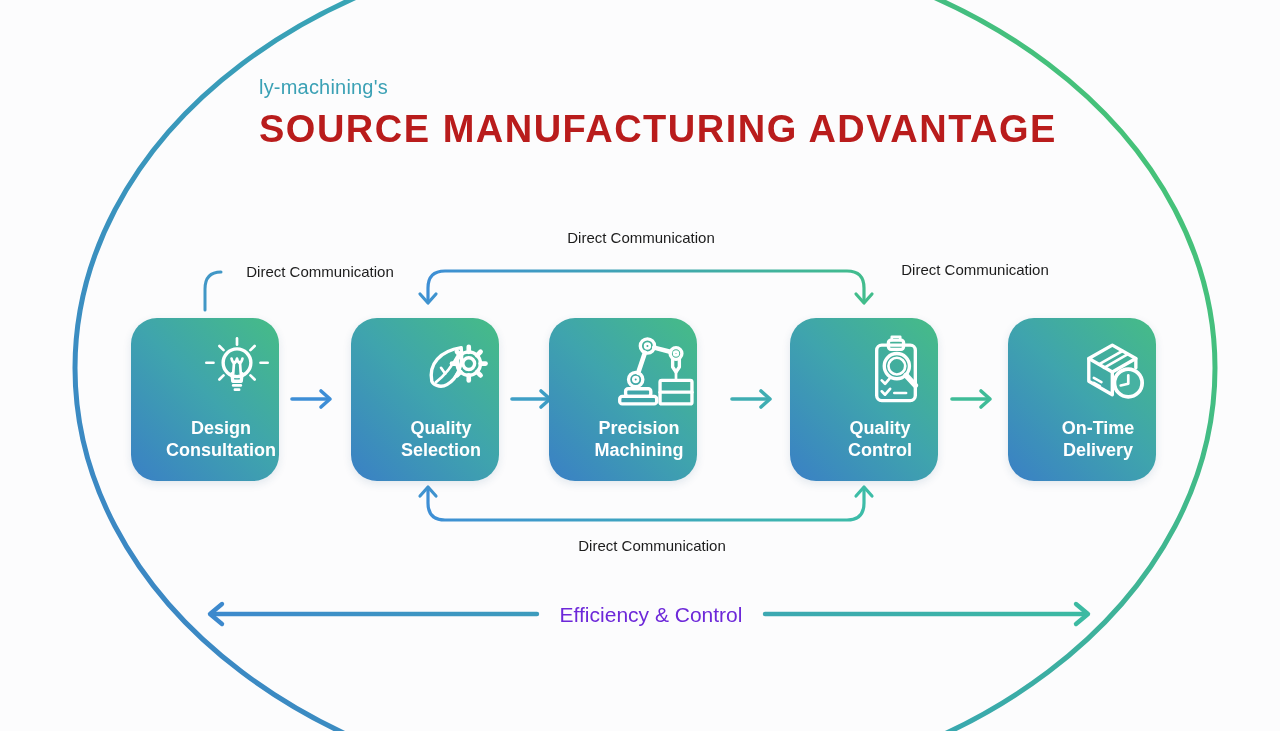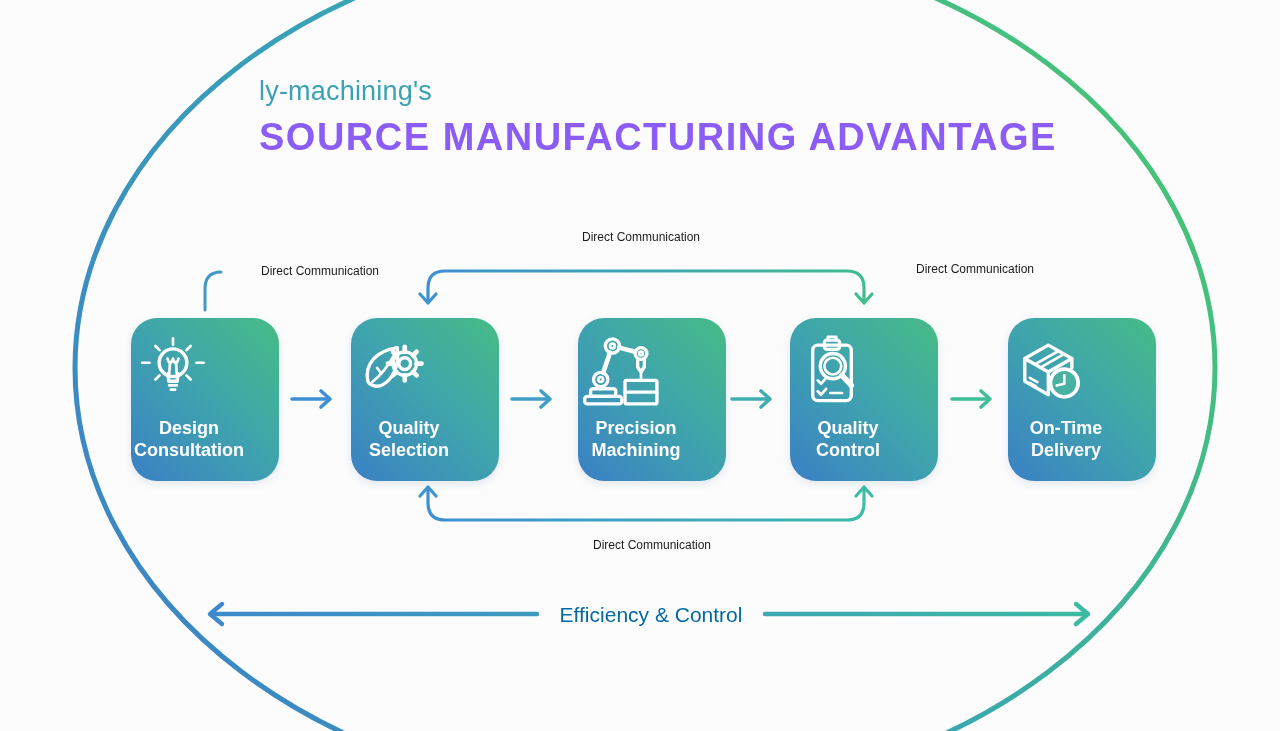--- a/index.html
+++ b/index.html
@@ -3,38 +3,38 @@
 <meta charset="utf-8">
 <style>
   html,body{margin:0;padding:0;background:#fcfcfd;}
   #canvas{
     position:relative;width:1280px;height:731px;overflow:hidden;
     font-family:"Liberation Sans","DejaVu Sans",sans-serif;
     background:#fcfcfd;
   }
   svg.layer{position:absolute;left:0;top:0;width:1280px;height:731px;}
   .header{position:absolute;left:259px;top:76px;}
-  .brand{font-size:27px;color:#3ba1b5;letter-spacing:.2px;}
-  .title{font-size:38px;font-weight:bold;color:#8b5cf6;letter-spacing:1.5px;margin-top:9px;}
+  .brand{font-size:20px;color:#3ba1b5;letter-spacing:.2px;}
+  .title{font-size:38px;font-weight:bold;color:#b91c1c;letter-spacing:1.5px;margin-top:9px;}
   .card{
     position:absolute;top:318px;width:148px;height:163px;border-radius:26px;
     background:linear-gradient(45deg,#3a80c5 0%,#3fa4ad 52%,#46bc86 100%);
     box-shadow:0 3px 8px rgba(30,80,120,.12);
-    display:flex;flex-direction:column;align-items:flex-start;
+    display:flex;flex-direction:column;align-items:flex-end;
   }
   .card svg.icon{width:84px;height:84px;margin-top:12px;flex:0 0 auto;}
   .card .label{
     margin-top:4px;width:116px;text-align:center;color:#ffffff;
     font-size:18px;font-weight:bold;line-height:1.22;
   }
   .ann{
     position:absolute;transform:translate(-50%,-50%);white-space:nowrap;
-    font-size:12px;color:#1c1c1c;
-  }
-  .ann.eff{font-size:21px;color:#0369a1;}
+    font-size:15px;color:#1c1c1c;
+  }
+  .ann.eff{font-size:21px;color:#6d28d9;}
   .ic{fill:none;stroke:#ffffff;stroke-width:4;stroke-linecap:round;stroke-linejoin:round;}
   .ic3{fill:none;stroke:#ffffff;stroke-width:3.2;stroke-linecap:round;stroke-linejoin:round;}
   .tooth{fill:none;stroke:#ffffff;stroke-width:5.5;stroke-linecap:round;}
   .conn{fill:none;stroke-linecap:round;stroke-linejoin:round;}
 </style>
 </head>
 <body>
 
 <div id="canvas">
 
@@ -137,21 +137,21 @@
         <path class="tooth" d="M73.9 30.1 L78.1 25.9"></path>
       <circle class="ic" cx="64" cy="40" r="14"></circle>
       <circle class="ic" cx="64" cy="40" r="7"></circle>
       <path class="ic" d="M55 21 C58 42 50 58 38 65 C29 70 21 64 20 61 C16 40 30 25 55 21 Z"></path>
       <path class="ic3" d="M25 62 C36 54 46 40 53 27"></path>
       <path class="ic3" d="M36 52 L31 45"></path>
     </svg>
     <div class="label">Quality Selection</div>
   </div>
 
-  <div class="card" style="left:578px">
+  <div class="card" style="left:549px">
     <svg class="icon" viewBox="0 0 100 100">
       <rect class="ic" x="8" y="79" width="44" height="9" rx="3"></rect>
       <rect class="ic" x="15" y="70" width="30" height="9" rx="3"></rect>
       <circle class="ic" cx="27" cy="59" r="8.5"></circle>
         <circle class="ic3" cx="27" cy="59" r="2.8"></circle>
       <path class="tooth" d="M30 51 L38 27"></path>
       <circle class="ic" cx="41" cy="19" r="8.5"></circle>
         <circle class="ic3" cx="41" cy="19" r="2.8"></circle>
       <path class="tooth" d="M49 21 L68 26"></path>
       <circle class="ic" cx="75" cy="28" r="7"></circle>

